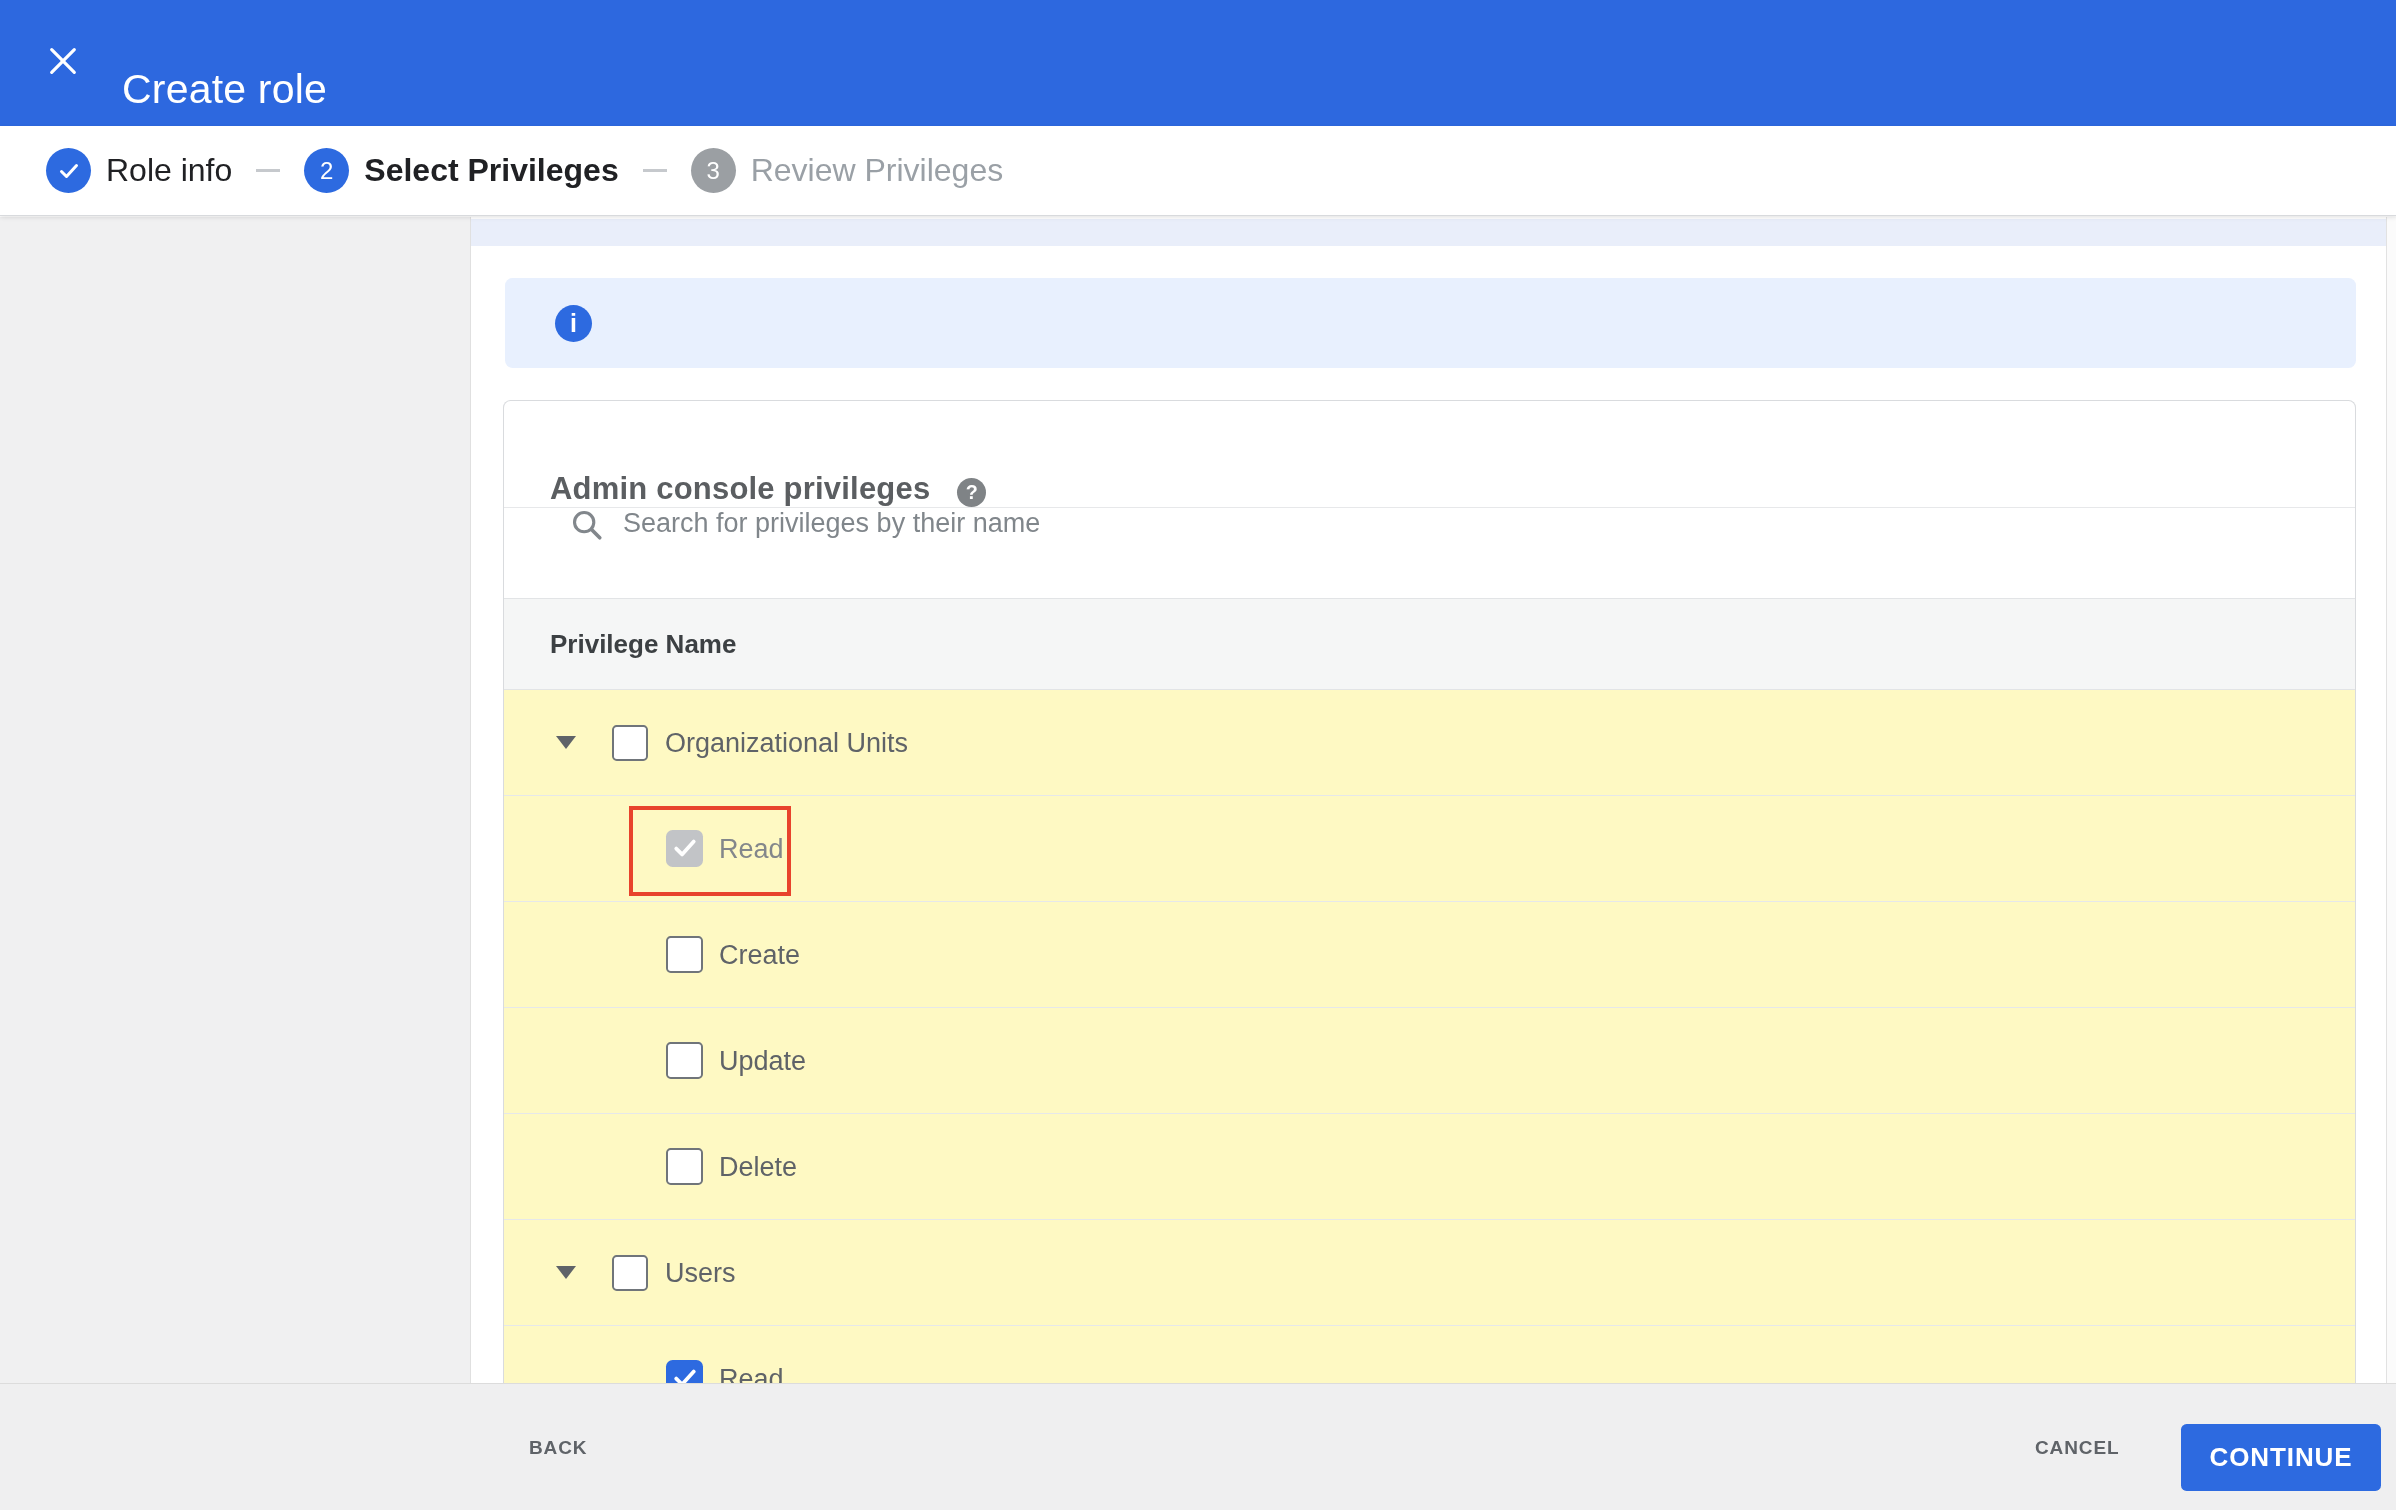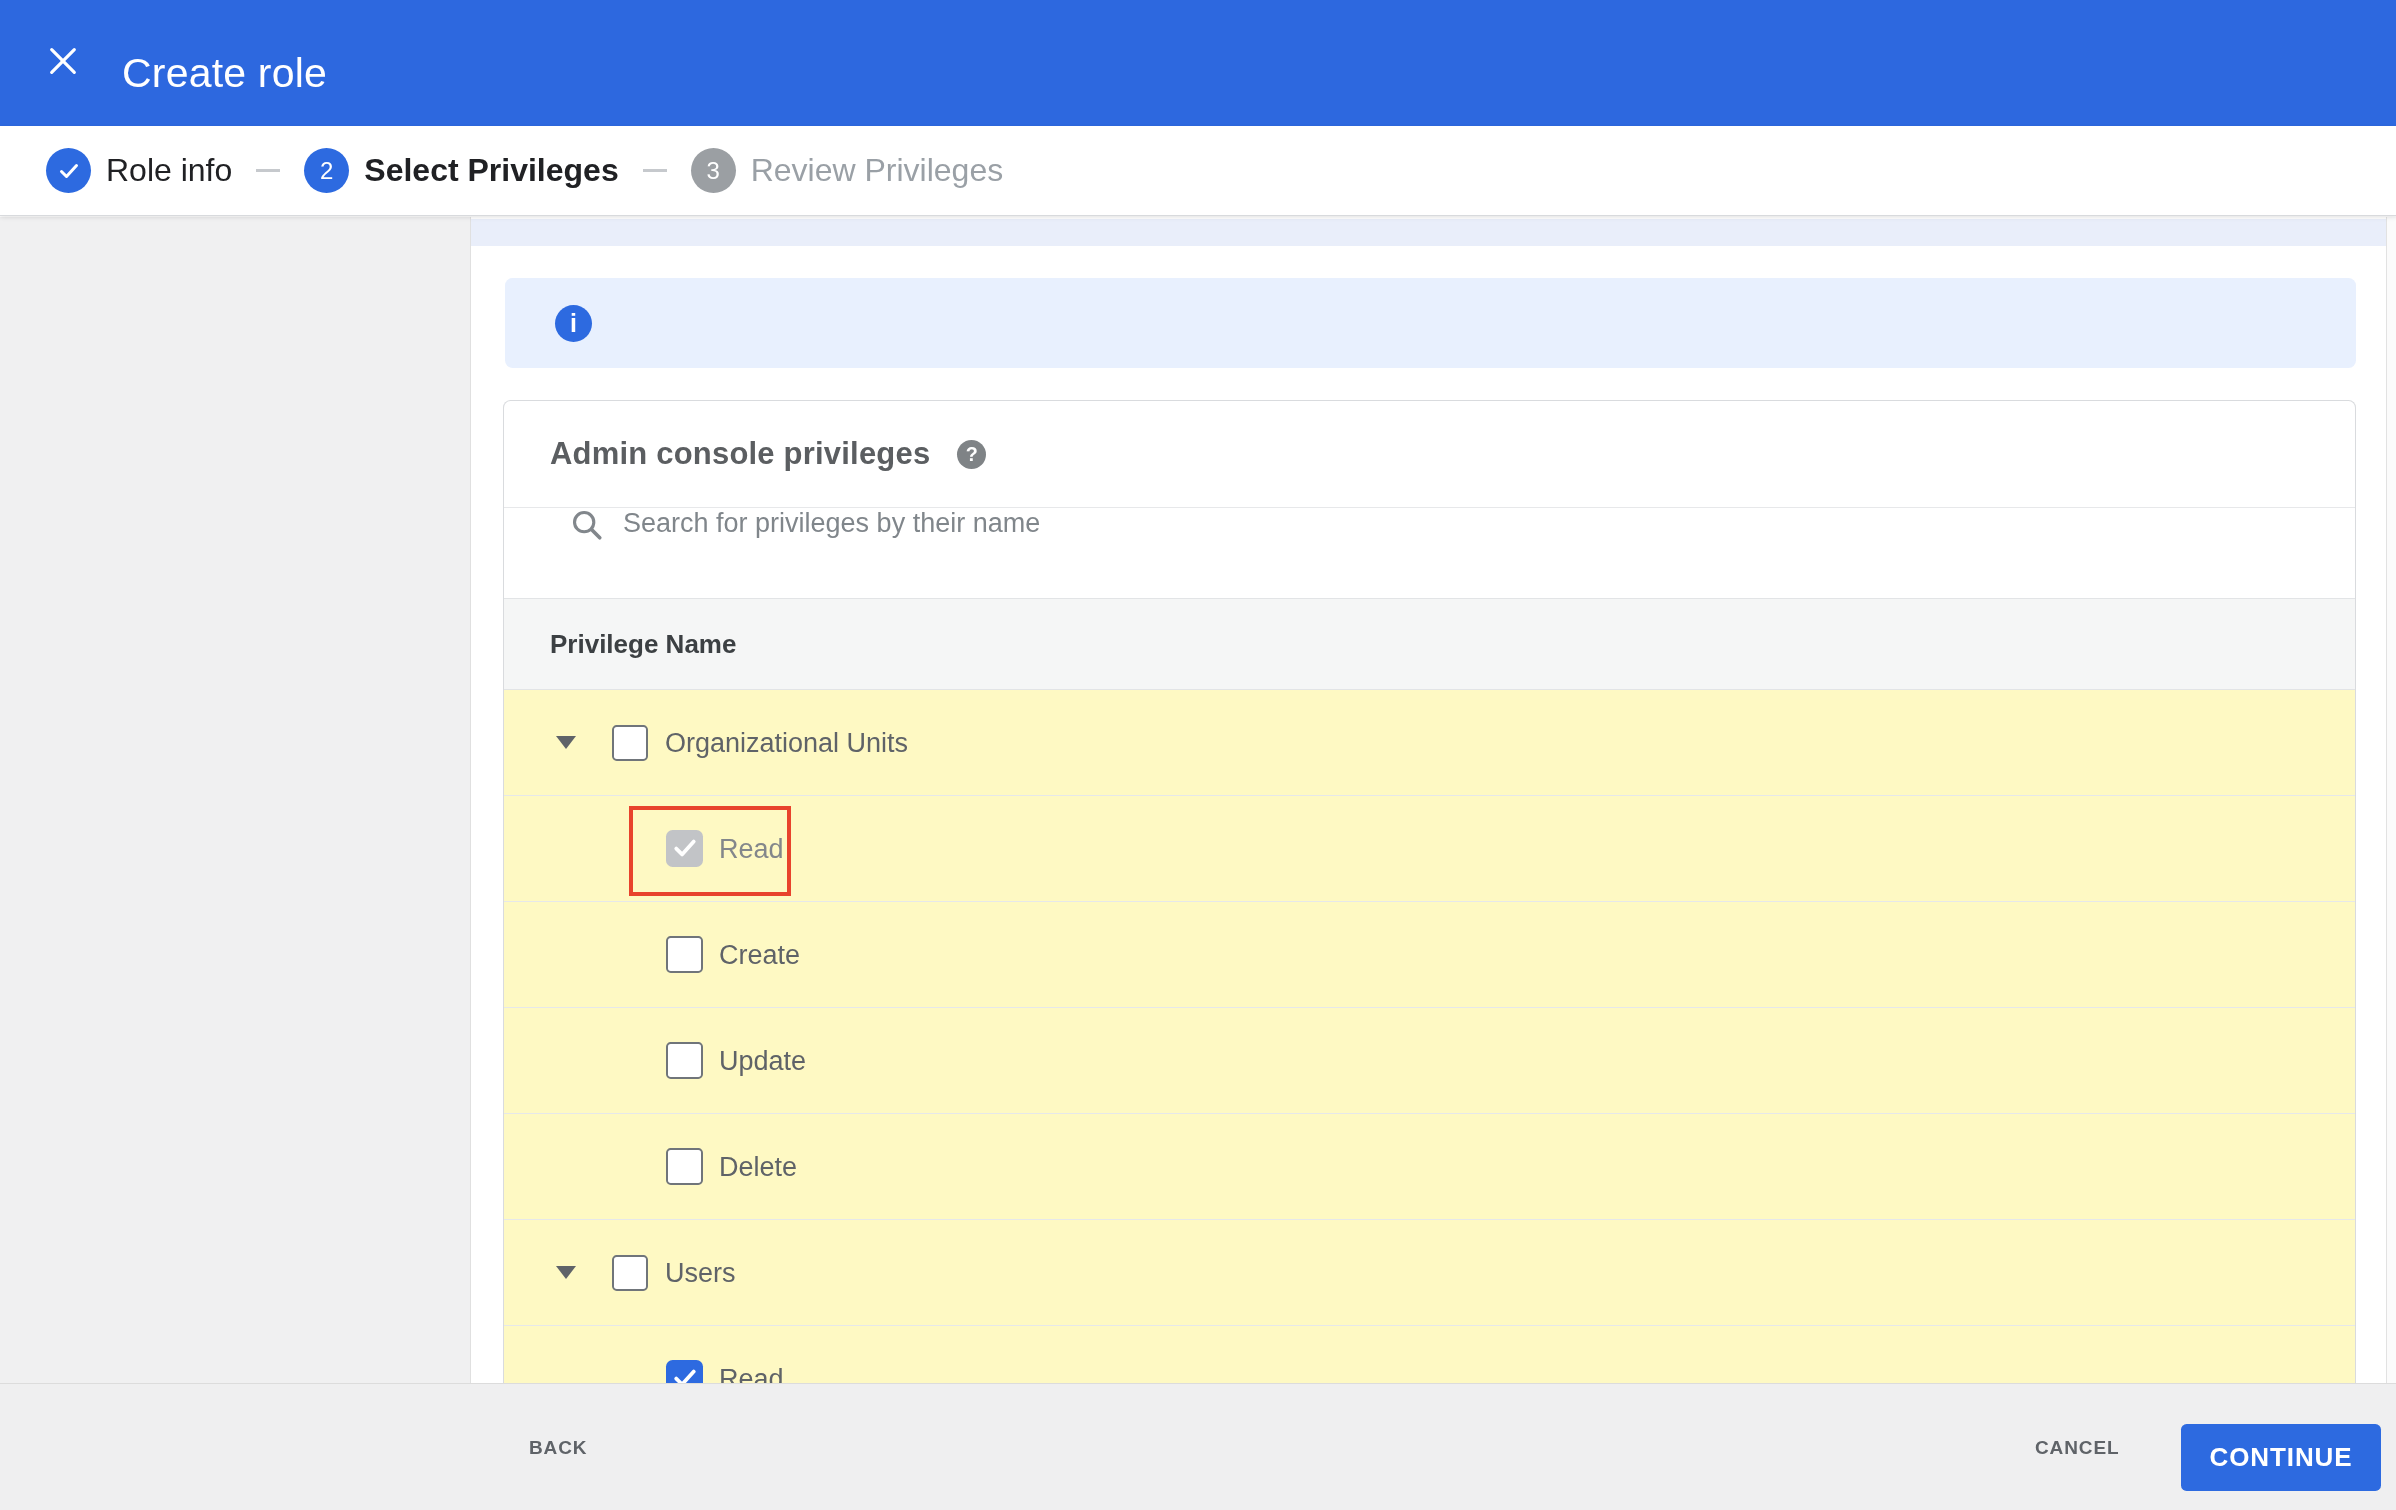--- a/index.html
+++ b/index.html
@@ -3,21 +3,21 @@
 <meta charset="utf-8">
 <style>
   * { margin:0; padding:0; box-sizing:border-box; }
   html,body { width:2397px; height:1510px; }
   body { font-family:"Liberation Sans","DejaVu Sans",sans-serif; background:#ffffff; overflow:hidden; }
   .app { position:relative; width:2397px; height:1510px; background:#ffffff; overflow:hidden; }
 
   
   .titlebar { position:absolute; left:0; top:0; width:2397px; height:126px; background:#2d68df; display:flex; align-items:center; }
   .close-btn { position:absolute; left:45px; top:43px; width:36px; height:36px; display:flex; align-items:center; justify-content:center; cursor:pointer; }
-  .titlebar-title { position:absolute; left:122px; top:0; height:146px; display:flex; align-items:center; color:#ffffff; font-size:41px; font-weight:400; letter-spacing:0.2px; }
+  .titlebar-title { position:absolute; left:122px; top:16px; height:146px; display:flex; align-items:center; color:#ffffff; font-size:41px; font-weight:400; letter-spacing:0.2px; }
 
   
   .stepper { position:absolute; left:0; top:126px; width:2397px; height:90px; background:#ffffff; border-bottom:0.9px solid #d8dadd; box-shadow:0 1.9px 4.7px rgba(0,0,0,0.13); display:flex; align-items:center; padding-left:46px; z-index:5; }
   .step { display:flex; align-items:center; }
   .step-circle { width:45px; height:45px; border-radius:50%; display:flex; align-items:center; justify-content:center; color:#fff; font-size:24px; font-weight:400; flex:none; }
   .step-circle.blue { background:#2d6ae0; }
   .step-circle.gray { background:#9b9fa3; }
   .step-label { margin-left:15px; font-size:32px; color:#202124; white-space:nowrap; }
   .step-label.active { font-weight:700; }
   .step-label.future { color:#9aa0a6; }
@@ -33,21 +33,21 @@
   .content { position:absolute; left:471px; top:217px; width:1915px; height:1166px; background:#ffffff; overflow:hidden; }
   .scroll-strip { position:absolute; left:0; top:1.9px; width:1915px; height:27px; background:#e9eefa; }
 
   .banner { position:absolute; left:34px; top:61px; width:1851px; height:90px; background:#e8f0fe; border-radius:7.5px; display:flex; align-items:center; padding-left:50px; }
   .info-icon { width:37px; height:37px; border-radius:50%; background:#2d6ae0; color:#ffffff; font-size:25px; font-weight:700; display:flex; align-items:center; justify-content:center; flex:none; font-style:normal; }
   .banner-text { margin-left:52px; font-size:27px; color:#3c4043; }
   .banner-link { color:#2d6ae0; margin-left:9.4px; cursor:pointer; }
 
   
   .card { position:absolute; left:32px; top:183px; width:1853px; height:984px; background:#ffffff; border:0.9px solid #d9dbde; border-bottom:none; border-radius:7.5px 7.5px 0 0; overflow:hidden; }
-  .card-title-row { height:107px; display:flex; align-items:center; padding-left:46px; border-bottom:0.9px solid #e7e8ea; }
+  .card-title-row { height:107px; display:flex; align-items:flex-end; padding-left:46px; border-bottom:0.9px solid #e7e8ea; }
   .card-title { font-size:31px; font-weight:700; color:#5b5e61; letter-spacing:0.2px; }
   .help-icon { width:29px; height:29px; border-radius:50%; background:#7f8386; color:#ffffff; font-size:19.7px; font-weight:700; display:flex; align-items:center; justify-content:center; margin-left:27px; cursor:pointer; }
   .search-row { height:90px; display:flex; align-items:flex-start; padding-left:66px; }
   .search-input { border:none; outline:none; margin-left:19px; font-size:27px; color:#3c4043; width:1405px; font-family:"Liberation Sans","DejaVu Sans",sans-serif; background:transparent; }
   .search-input::placeholder { color:#80868b; opacity:1; }
   .thead-row { height:92px; background:#f5f6f6; border-top:0.9px solid #e2e4e6; border-bottom:0.9px solid #e2e4e6; display:flex; align-items:center; padding-left:46px; }
   .thead-label { font-size:26px; font-weight:700; color:#3c4043; }
 
   .priv-row { position:relative; height:106px; border-bottom:0.9px solid #e6e8ea; background:#fef9c3; }
   .expand-arrow { position:absolute; left:52px; top:50%; margin-top:-6.6px; width:0; height:0; border-left:10.3px solid transparent; border-right:10.3px solid transparent; border-top:13px solid #5f6368; cursor:pointer; }

